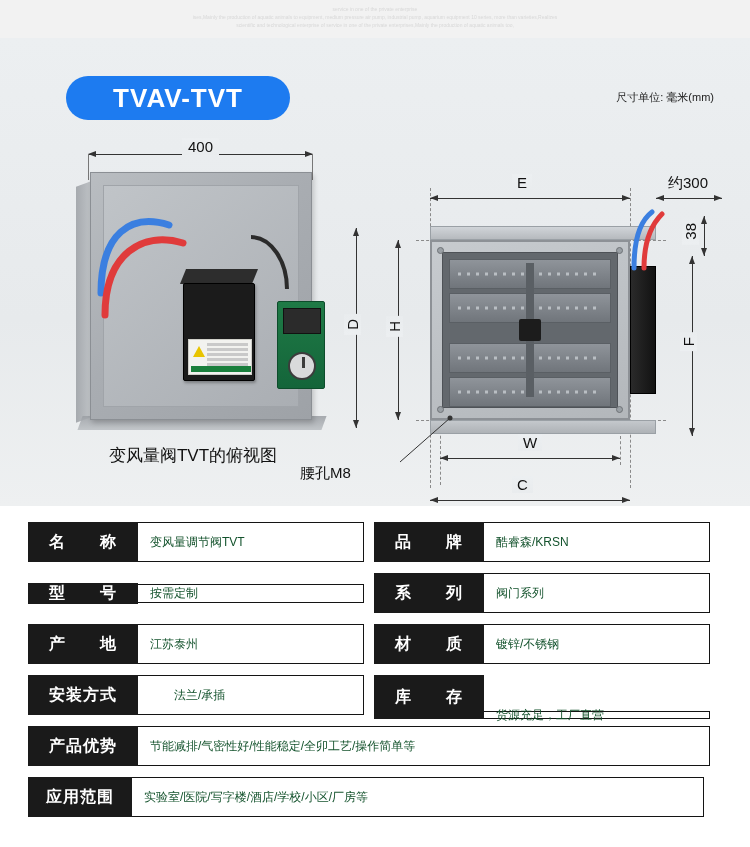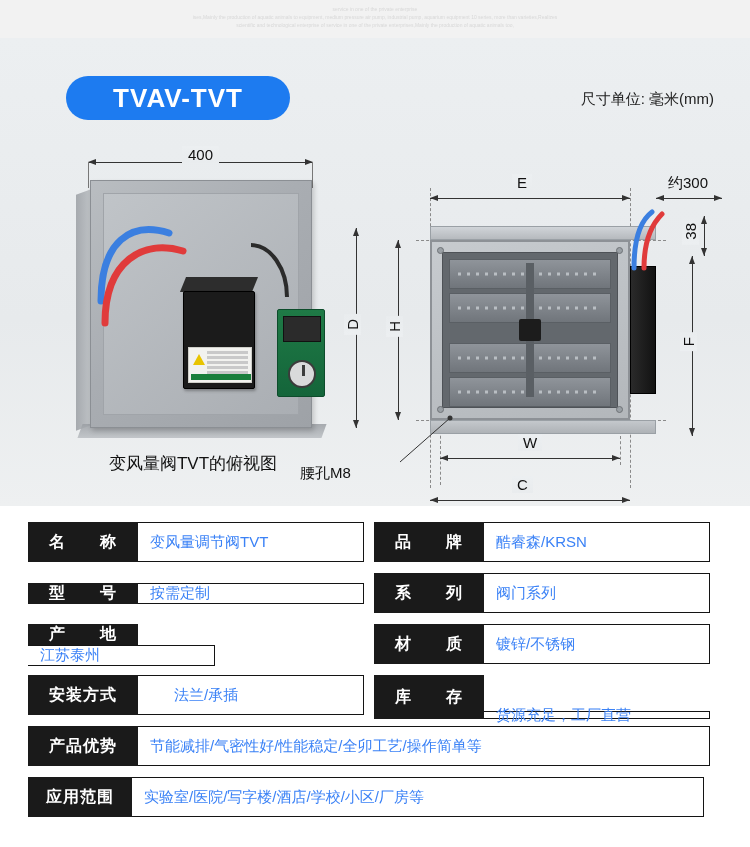--- a/index.html
+++ b/index.html
@@ -48,26 +48,26 @@
     font-weight: bold;
     letter-spacing: 1px;
     display: flex;
     align-items: center;
     justify-content: center;
   }
 
   .unit-note {
     position: absolute;
     right: 36px; top: 52px;
-    font-size: 15px;
+    font-size: 11px;
     color: #222;
   }
 
   
-  .left-view { position: absolute; left: 40px; top: 110px; width: 290px; height: 340px; }
+  .left-view { position: absolute; left: 40px; top: 102px; width: 290px; height: 340px; }
 
   .lv-dim-top {
     position: absolute; left: 48px; top: 0px; width: 225px; height: 20px;
   }
   .lv-dim-line {
     position: absolute; left: 0; top: 14px; width: 100%; height: 1px; background: #333;
   }
   .lv-dim-line::before, .lv-dim-line::after {
     content: ""; position: absolute; top: -3px; width: 0; height: 0;
     border-top: 3.5px solid transparent; border-bottom: 3.5px solid transparent;
@@ -241,21 +241,21 @@
 
   .row { position: absolute; display: flex; align-items: stretch; }
   .cell-key {
     background: #1a1a1a; color: #fff; font-size: 16px; font-weight: bold;
     display: flex; align-items: center; justify-content: center;
     letter-spacing: 1px;
   }
   .cell-val {
     border: 1px solid #141414; border-left: none;
     display: flex; align-items: center; padding-left: 12px;
-    font-size: 15px; color: #3b82f6; background: #fff;
+    font-size: 12px; color: #14532d; background: #fff;
   }
 </style>
 </head>
 <body>
 
 <div class="topbanner">
   <div>service in one of the private enterprise</div>
   <div>ises,Mainly the production of aquatic animals to equipment, medium pressure air pump, industrial pump, aquarium equipment 10 series, more than varieties,Realizes</div>
   <div>scientific and technological enterprise of service in one of the private enterprises,Mainly the production of aquatic animals too,</div>
 </div>
@@ -395,23 +395,23 @@
 
   <div class="row" style="left:28px;top:67px;width:336px;height:40px;align-items:center;">
     <div class="cell-key" style="width:110px;">型　　号</div>
     <div class="cell-val" style="width:226px;">按需定制</div>
   </div>
   <div class="row" style="left:374px;top:67px;width:336px;height:40px;">
     <div class="cell-key" style="width:110px;">系　　列</div>
     <div class="cell-val" style="width:226px;">阀门系列</div>
   </div>
 
-  <div class="row" style="left:28px;top:118px;width:336px;height:40px;flex-direction:column;">
+  <div class="row" style="left:28px;top:118px;width:336px;height:40px;">
     <div class="cell-key" style="width:110px;">产　　地</div>
-    <div class="cell-val" style="width:187px;">江苏泰州</div>
+    <div class="cell-val" style="width:226px;">江苏泰州</div>
   </div>
   <div class="row" style="left:374px;top:118px;width:336px;height:40px;">
     <div class="cell-key" style="width:110px;">材　　质</div>
     <div class="cell-val" style="width:226px;">镀锌/不锈钢</div>
   </div>
 
   <div class="row" style="left:28px;top:169px;width:336px;height:40px;">
     <div class="cell-key" style="width:110px;">安装方式</div>
     <div class="cell-val" style="width:226px;padding-left:36px;">法兰/承插</div>
   </div>

